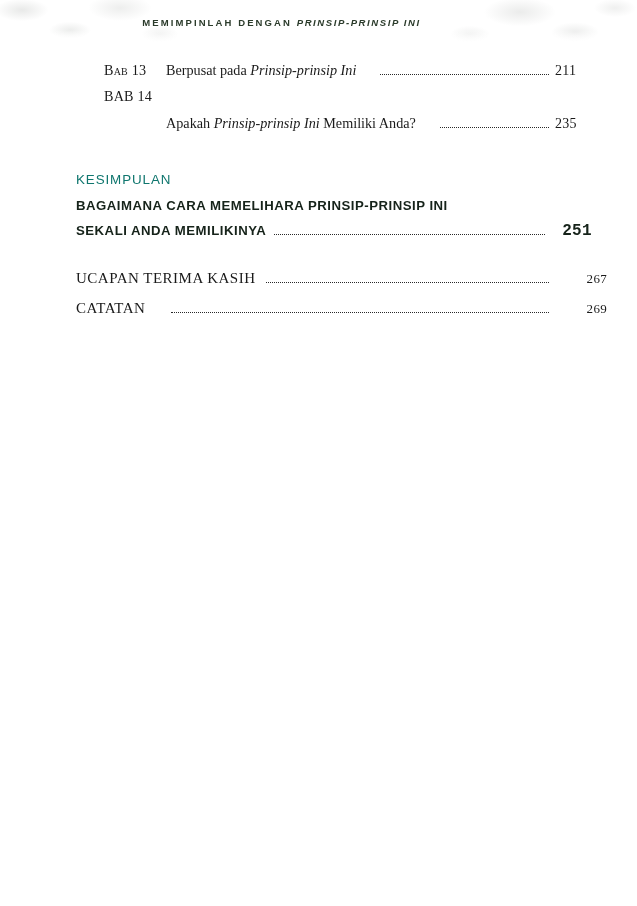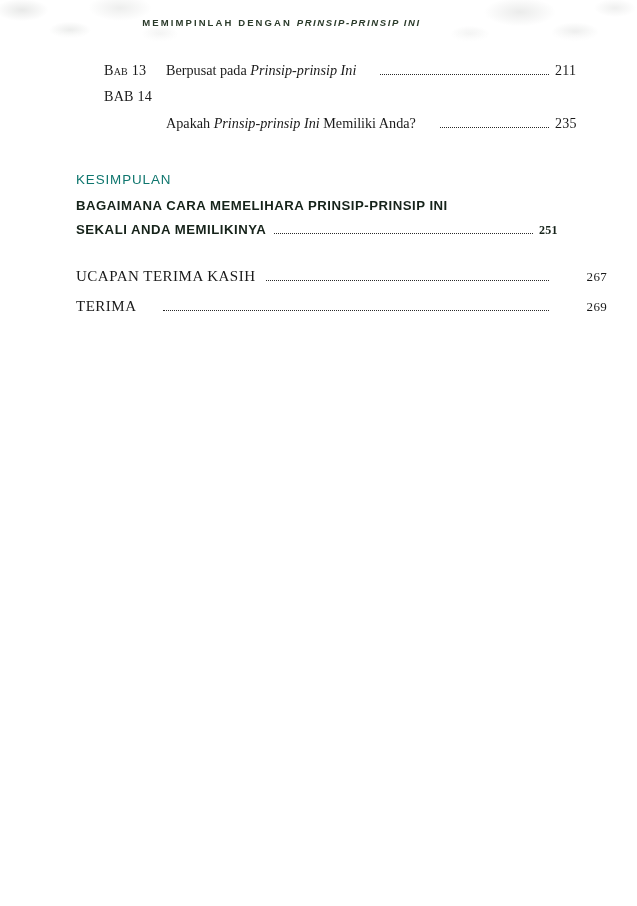--- a/index.html
+++ b/index.html
@@ -145,40 +145,40 @@
     font-size: 13.4px;
     letter-spacing: 0.9px;
     font-weight: 400;
     color: #0f766e;
     margin-bottom: 11px;
   }
   .concl-line {
     display: flex;
     align-items: baseline;
     margin-left: 56px;
-    margin-right: 16px;
+    margin-right: 4px;
     font-size: 13.2px;
     font-weight: 700;
     letter-spacing: 0.5px;
     margin-bottom: 9px;
   }
   .concl-line .concl-text {
     white-space: nowrap;
   }
   .concl-line .dots {
     border-bottom: 1.4px dotted #2a2a2a;
     margin: 0 6px 4px 8px;
   }
   .concl-line .ch-page {
-    font-family: Liberation Serif, serif;
-    font-size: 12px;
+    font-family: Liberation Mono, monospace;
+    font-size: 16px;
     font-weight: 700;
     width: 52px;
     flex: 0 0 52px;
-    text-align: left;
+    text-align: center;
     padding-right: 32px;
   }
 
   
   .backmatter {
     margin-top: 30px;
   }
   .bm-row {
     display: flex;
     align-items: baseline;
@@ -259,19 +259,19 @@
     </div>
   </div>
 
   <div class="backmatter">
     <div class="bm-row">
       <span class="bm-text">UCAPAN TERIMA KASIH</span>
       <span class="dots"></span>
       <span class="ch-page">267</span>
     </div>
     <div class="bm-row wide-gap">
-      <span class="bm-text">TERIMA</span>
+      <span class="bm-text">CATATAN</span>
       <span class="dots"></span>
       <span class="ch-page">269</span>
     </div>
   </div>
 
 </div>
 
 </body></html>

